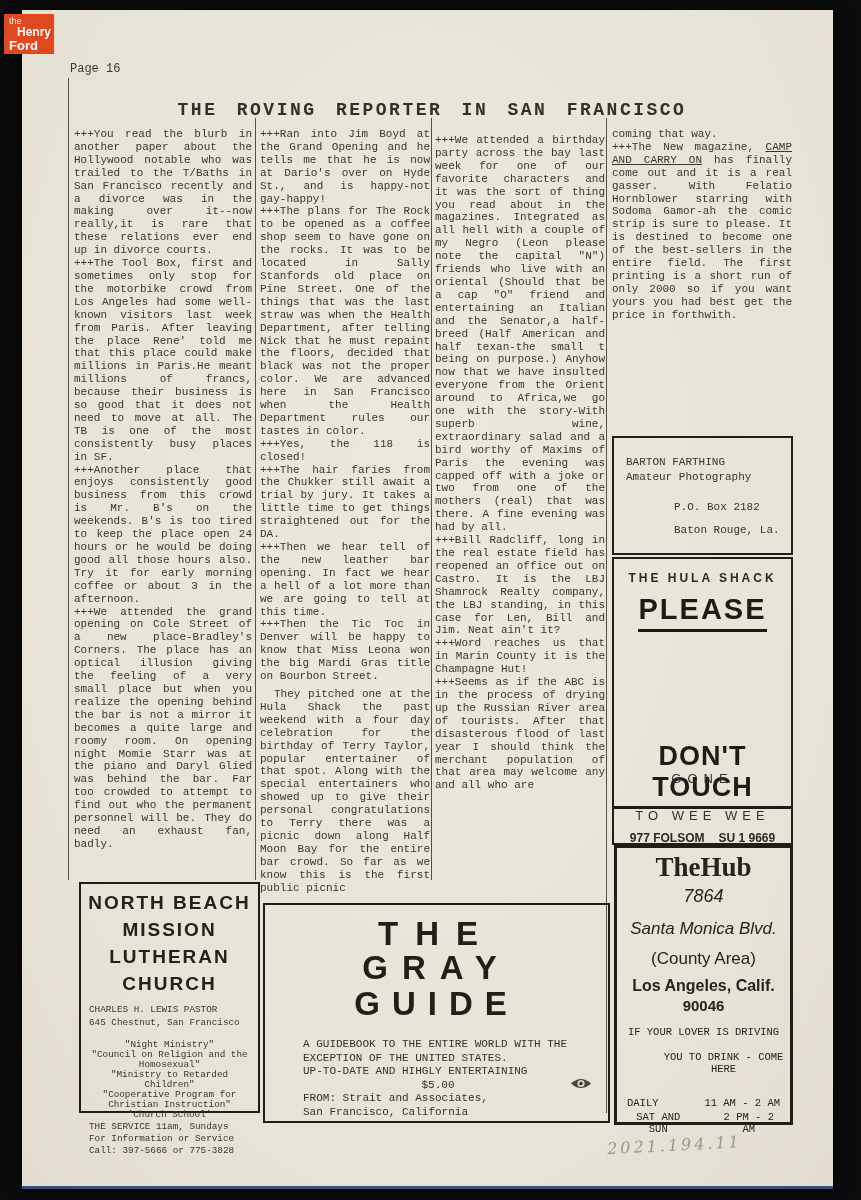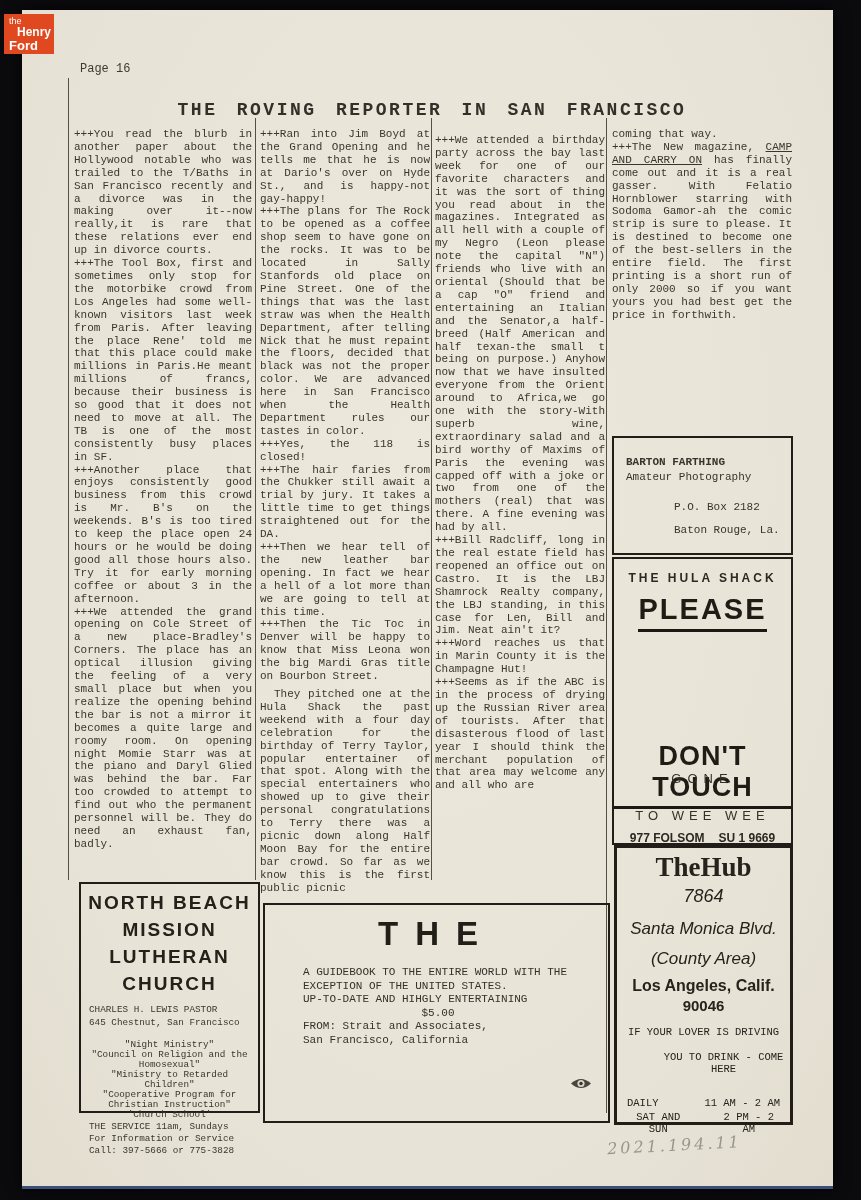--- a/index.html
+++ b/index.html
@@ -9,21 +9,21 @@
   .paper{position:absolute;left:22px;top:10px;width:811px;height:1176px;
          background:#e9e5d9;
          background-image:radial-gradient(ellipse at 50% 40%, #ece8dc 0%, #e7e3d6 70%, #e2ddcf 100%);
          border-bottom:3px solid #3c4f78;box-shadow:0 0 14px rgba(0,0,0,.8);}
   
   .hf-logo{position:absolute;left:4px;top:14px;width:50px;height:40px;background:#e0481f;
            color:#fff;font-family:"Liberation Sans",sans-serif;line-height:1;padding:3px 0 0 4px;box-sizing:border-box;}
   .hf-the{font-size:9px;display:block;margin-left:1px;}
   .hf-henry{font-size:12px;font-weight:bold;display:block;margin-left:9px;margin-top:0px;}
   .hf-ford{font-size:13px;font-weight:bold;display:block;margin-left:1px;margin-top:1px;}
-  .page-label{position:absolute;left:58px;top:52px;font-size:12px;color:#3d3a33;}
+  .page-label{position:absolute;left:48px;top:52px;font-size:12px;color:#3d3a33;}
   .title{position:absolute;left:40px;top:90px;width:740px;text-align:center;
          font-size:18px;font-weight:bold;letter-spacing:2.5px;word-spacing:6px;color:#33302a;}
   
   .vrule{position:absolute;width:1px;background:#555046;}
   .vr-outer{left:46px;top:68px;height:802px;}
   .vr-1{left:233px;top:108px;height:762px;}
   .vr-2{left:409px;top:108px;height:762px;}
   .vr-3{left:584px;top:108px;height:995px;}
   
   .col{position:absolute;top:118px;font-size:11px;line-height:12.9px;color:#3a362e;
@@ -32,21 +32,21 @@
   .col p.gap{margin-top:6px;}
   .col p.indent{text-indent:14px;margin-top:5px;}
   #col1{left:52px;width:178px;}
   #col2{left:238px;width:170px;}
   #col3{left:413px;width:170px;}
   #col4{left:590px;width:180px;}
   .u{text-decoration:underline;}
   
   .adbox{position:absolute;border:2px solid #211d18;box-sizing:border-box;color:#38342c;}
   .ad-barton{left:590px;top:426px;width:181px;height:119px;font-size:11px;line-height:14px;}
-  .ad-barton .l1{margin:17px 0 0 12px;font-weight:bold;}
+  .ad-barton .l1{margin:17px 0 0 12px;}
   .ad-barton .l2{margin:1px 0 0 12px;}
   .ad-barton .l3{margin:16px 0 0 60px;}
   .ad-barton .l4{margin:9px 0 0 60px;}
   .ad-hula{left:590px;top:547px;width:181px;height:288px;text-align:center;
            font-family:"Liberation Sans",sans-serif;}
   .hula-name{position:absolute;top:12px;left:0;width:100%;font-size:12px;font-weight:bold;letter-spacing:3px;color:#2c2923;}
   .hula-please{position:absolute;top:34px;left:0;width:100%;}
   .hula-please span{display:inline-block;font-size:29px;font-weight:900;letter-spacing:2px;
            border-bottom:3px solid #1c1914;padding-bottom:3px;color:#1f1c16;}
   .hula-dont{position:absolute;top:182px;left:0;width:100%;}
@@ -54,21 +54,21 @@
            border-bottom:3px solid #1c1914;padding-bottom:3px;color:#1f1c16;}
   .hula-gone{position:absolute;top:212px;left:0;width:100%;font-size:13px;letter-spacing:6px;color:#35312a;}
   .hula-wee{position:absolute;top:249px;left:0;width:100%;font-size:13px;letter-spacing:5px;color:#35312a;}
   .hula-phone{position:absolute;top:272px;left:0;width:100%;font-size:12px;font-weight:bold;color:#2c2923;}
   .hula-phone .ph2{margin-left:14px;}
   .ad-hub{left:592px;top:835px;width:179px;height:280px;border-width:3px;text-align:center;
           font-family:"Liberation Sans",sans-serif;color:#26221c;}
   .hub-name{margin-top:4px;font-family:"Liberation Serif",serif;font-size:27px;font-weight:bold;letter-spacing:0px;}
   .hub-num{font-size:18px;font-style:italic;margin-top:3px;}
   .hub-street{font-size:17px;font-style:italic;margin-top:12px;}
-  .hub-area{font-size:17px;font-style:italic;margin-top:10px;}
+  .hub-area{font-size:17px;margin-top:10px;}
   .hub-city{font-size:16px;font-weight:bold;margin-top:8px;}
   .hub-zip{font-size:15px;font-weight:bold;margin-top:2px;}
   .hub-slogan1{font-family:"Liberation Mono",monospace;font-size:10.5px;margin-top:12px;}
   .hub-slogan2{font-family:"Liberation Mono",monospace;font-size:10.5px;margin-top:13px;padding-left:40px;}
   .hub-hours{font-family:"Liberation Mono",monospace;font-size:10.5px;margin:22px 10px 0 10px;
              display:flex;justify-content:space-between;gap:28px;}
   .hub-hours2{margin-top:2px;}
   .ad-church{left:57px;top:872px;width:181px;height:231px;text-align:center;color:#3a362e;}
   .church-name{font-family:"Liberation Sans",sans-serif;font-size:19px;font-weight:bold;
                letter-spacing:2px;line-height:27px;margin-top:5px;color:#24211b;}
@@ -188,20 +188,22 @@
         <div>'Church  School'</div>
       </div>
       <div class="church-small church-foot">THE SERVICE 11am, Sundays</div>
       <div class="church-small church-foot">For Information or Service</div>
       <div class="church-small church-foot">Call: 397-5666 or 775-3828</div>
     </div>
 
     <div class="adbox ad-gray">
       <div class="gray-title">
         <div class="gray-t1">THE</div>
+        <div class="gray-t2">GRAY</div>
+        <div class="gray-t3">GUIDE</div>
       </div>
       <div class="gray-desc">
         <div>A GUIDEBOOK TO THE ENTIRE WORLD WITH THE</div>
         <div>EXCEPTION OF THE UNITED STATES.</div>
         <div>UP-TO-DATE AND HIHGLY ENTERTAINING</div>
         <div class="gray-price">$5.00</div>
         <div>FROM: Strait and Associates,</div>
         <div>San Francisco, California</div>
       </div>
       <div class="gray-eye">

